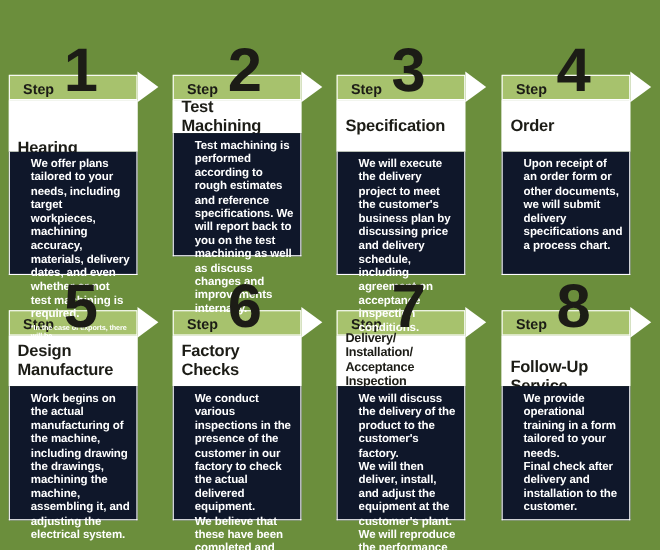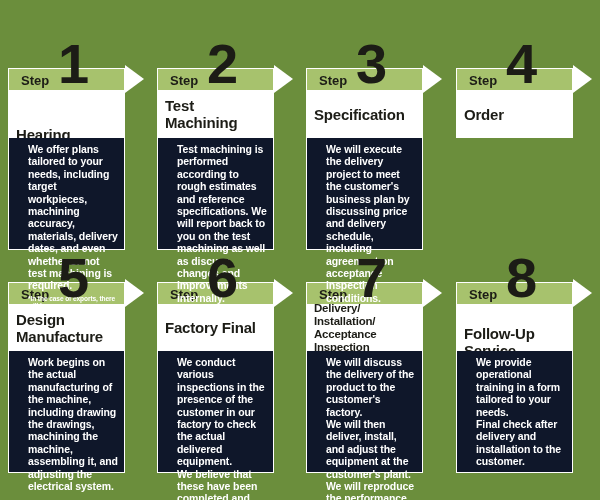--- a/index.html
+++ b/index.html
@@ -132,21 +132,21 @@
  a catch-all regulation check and
  other acceptance/rejection decisions.</div>
       </div>
     </div>
     <div class="card" style="left: 157px; top: 68px;">
       <div class="numeral">2</div>
       <div class="band">
         <span class="steplabel">Step</span>
       </div>
       <div class="arrow"></div>
-      <div class="titlebox" style="height:47px">
+      <div class="titlebox" style="height:30px">
         <span class="titletext" style="white-space: pre-line;">Test Machining</span>
       </div>
       <div class="body" style="height:112px">
         <div class="bodytext">Test machining is performed according to rough estimates and reference specifications. We will report back to you on the test machining as well as discuss changes and improvements internally.</div>
       </div>
     </div>
     <div class="card" style="left: 306px; top: 68px;">
       <div class="numeral">3</div>
       <div class="band">
         <span class="steplabel">Step</span>
@@ -160,20 +160,23 @@
       </div>
     </div>
     <div class="card" style="left: 456px; top: 68px;">
       <div class="numeral">4</div>
       <div class="band">
         <span class="steplabel">Step</span>
       </div>
       <div class="arrow"></div>
       <div class="titlebox" style="height:47px">
         <span class="titletext" style="white-space: pre-line;">Order</span>
+      </div>
+      <div class="body" style="height:112px">
+        <div class="bodytext">Upon receipt of an order form or other documents, we will submit delivery specifications and a process chart.</div>
       </div>
     </div>
     <div class="card" style="left: 8px; top: 282px;">
       <div class="numeral">5</div>
       <div class="band">
         <span class="steplabel">Step</span>
       </div>
       <div class="arrow"></div>
       <div class="titlebox" style="height:46px">
         <span class="titletext" style="white-space: pre-line;">Design
@@ -183,21 +186,21 @@
         <div class="bodytext">Work begins on the actual manufacturing of the machine, including drawing the drawings, machining the machine, assembling it, and adjusting the electrical system.</div>
       </div>
     </div>
     <div class="card" style="left: 157px; top: 282px;">
       <div class="numeral">6</div>
       <div class="band">
         <span class="steplabel">Step</span>
       </div>
       <div class="arrow"></div>
       <div class="titlebox" style="height:46px">
-        <span class="titletext" style="white-space: pre-line;">Factory Final</span>
+        <span class="titletext" style="white-space: pre-line;">Factory Checks</span>
       </div>
       <div class="body" style="height:122px">
         <div class="bodytext">We conduct various inspections in the presence of the customer in our factory to check the actual delivered equipment.
 We believe that these have been completed and the shipment has finally been approved.</div>
       </div>
     </div>
     <div class="card" style="left: 306px; top: 282px;">
       <div class="numeral">7</div>
       <div class="band">
         <span class="steplabel">Step</span>

